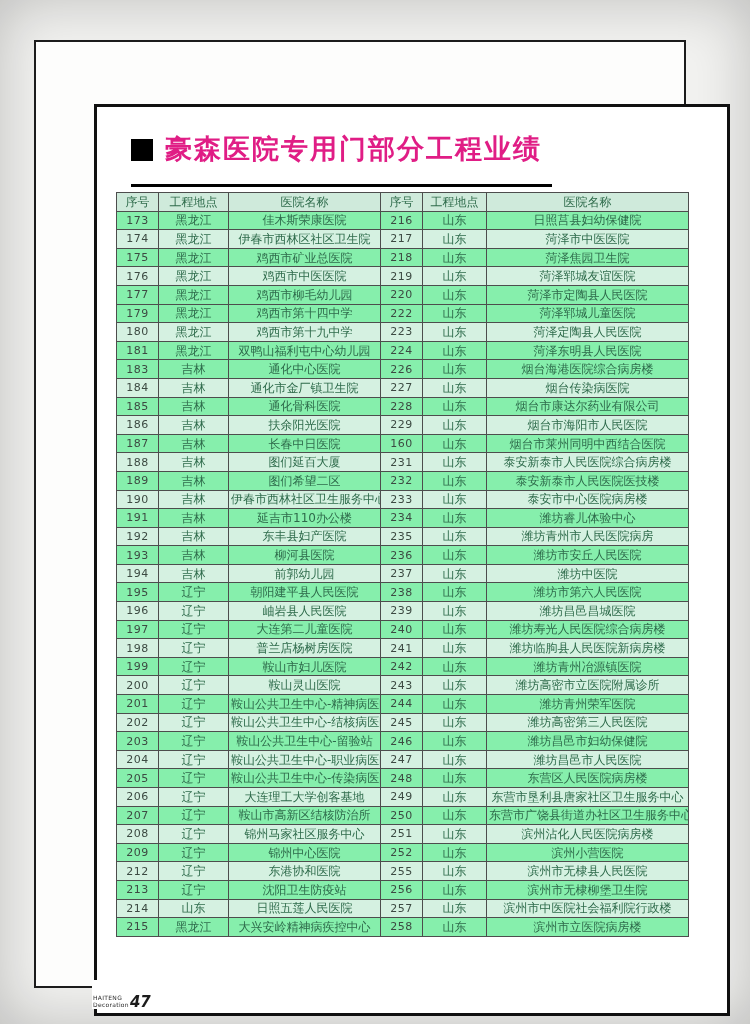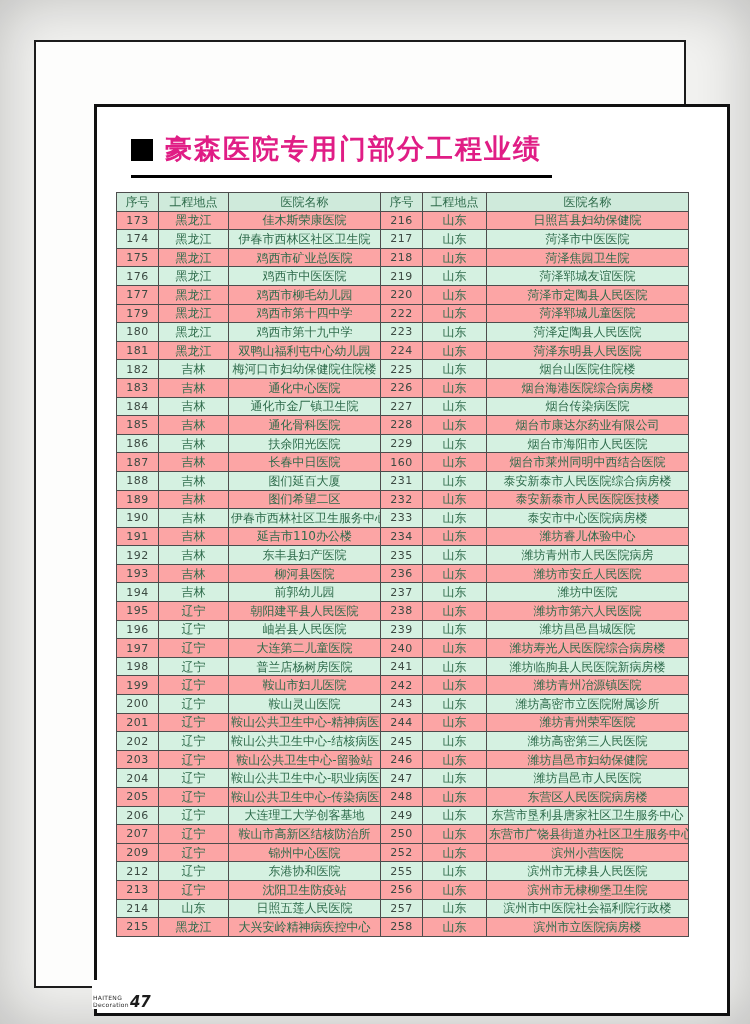--- a/index.html
+++ b/index.html
@@ -13,21 +13,21 @@
     position:absolute;left:34px;top:40px;width:648px;height:944px;
     border:2px solid #1c1c1c;background:#fdfdfc;
   }
   .inner-frame{
     position:absolute;left:58px;top:62px;width:630px;height:906px;
     border:3px solid #101010;background:#ffffff;
   }
   .title-block{
     position:absolute;left:34px;top:28px;
     display:inline-flex;align-items:flex-end;
-    border-bottom:3px solid #000;padding-bottom:12px;padding-right:10px;
+    border-bottom:3px solid #000;padding-bottom:21px;padding-right:10px;
   }
   .title-bullet{
     width:22px;height:22px;background:#000;display:inline-block;
     margin-right:12px;margin-bottom:2px;flex:0 0 auto;
   }
   h1.page-title{
     margin:0;font-size:27px;line-height:1.05;font-weight:bold;
     color:var(--accent,#e01d85);letter-spacing:2px;white-space:nowrap;
   }
   table.works{
@@ -35,21 +35,21 @@
     border-collapse:collapse;table-layout:fixed;
     font-size:12px;color:var(--table-text,#2e6b4b);
   }
   table.works th,table.works td{
     border:1px solid #4d4d4d;height:17.6px;padding:0 2px;
     text-align:center;white-space:nowrap;overflow:hidden;
     font-weight:normal;line-height:1;
   }
   table.works td.num{font-size:11px;color:var(--num-text,#3c4a42);letter-spacing:.5px;}
   tr.header-row th{background:var(--header-bg,#cfeadb);color:var(--table-text,#2e6b4b);}
-  tr.row-white{background:#fca5a5;}
+  tr.row-white{background:#86efac;}
   tr.row-mint{background:var(--mint,#d5f1e1);padding-left:36px;}
   .footer{
     position:absolute;left:-5px;bottom:4px;display:flex;align-items:flex-end;
     background:#fff;padding:0 4px 0 1px;
   }
   .brand-tiny{font-size:6px;line-height:1.15;color:#2b2b2b;letter-spacing:.3px;}
   .page-num{
     font-size:15px;font-weight:bold;color:#1c1c1c;line-height:.9;
     margin-left:1px;font-style:italic;margin-top:16px;
   }
@@ -142,28 +142,20 @@
             <td>菏泽定陶县人民医院</td>
           </tr>
           <tr class="row-white">
             <td class="num">181</td>
             <td>黑龙江</td>
             <td>双鸭山福利屯中心幼儿园</td>
             <td class="num">224</td>
             <td>山东</td>
             <td>菏泽东明县人民医院</td>
           </tr>
-          <tr class="row-mint">
-            <td class="num">182</td>
-            <td>吉林</td>
-            <td>梅河口市妇幼保健院住院楼</td>
-            <td class="num">225</td>
-            <td>山东</td>
-            <td>烟台山医院住院楼</td>
-          </tr>
           <tr class="row-white">
             <td class="num">183</td>
             <td>吉林</td>
             <td>通化中心医院</td>
             <td class="num">226</td>
             <td>山东</td>
             <td>烟台海港医院综合病房楼</td>
           </tr>
           <tr class="row-mint">
             <td class="num">184</td>
@@ -349,20 +341,28 @@
             <td>山东</td>
             <td>东营市垦利县唐家社区卫生服务中心</td>
           </tr>
           <tr class="row-white">
             <td class="num">207</td>
             <td>辽宁</td>
             <td>鞍山市高新区结核防治所</td>
             <td class="num">250</td>
             <td>山东</td>
             <td>东营市广饶县街道办社区卫生服务中心</td>
+          </tr>
+          <tr class="row-mint">
+            <td class="num">208</td>
+            <td>辽宁</td>
+            <td>锦州马家社区服务中心</td>
+            <td class="num">251</td>
+            <td>山东</td>
+            <td>滨州沾化人民医院病房楼</td>
           </tr>
           <tr class="row-white">
             <td class="num">209</td>
             <td>辽宁</td>
             <td>锦州中心医院</td>
             <td class="num">252</td>
             <td>山东</td>
             <td>滨州小营医院</td>
           </tr>
           <tr class="row-mint">

